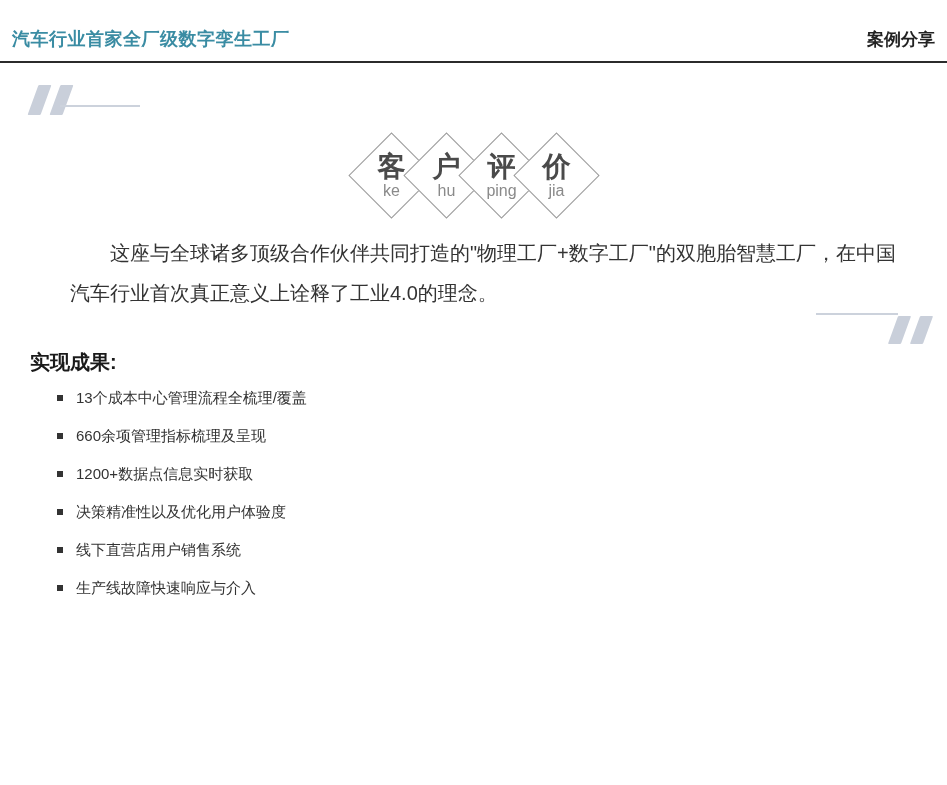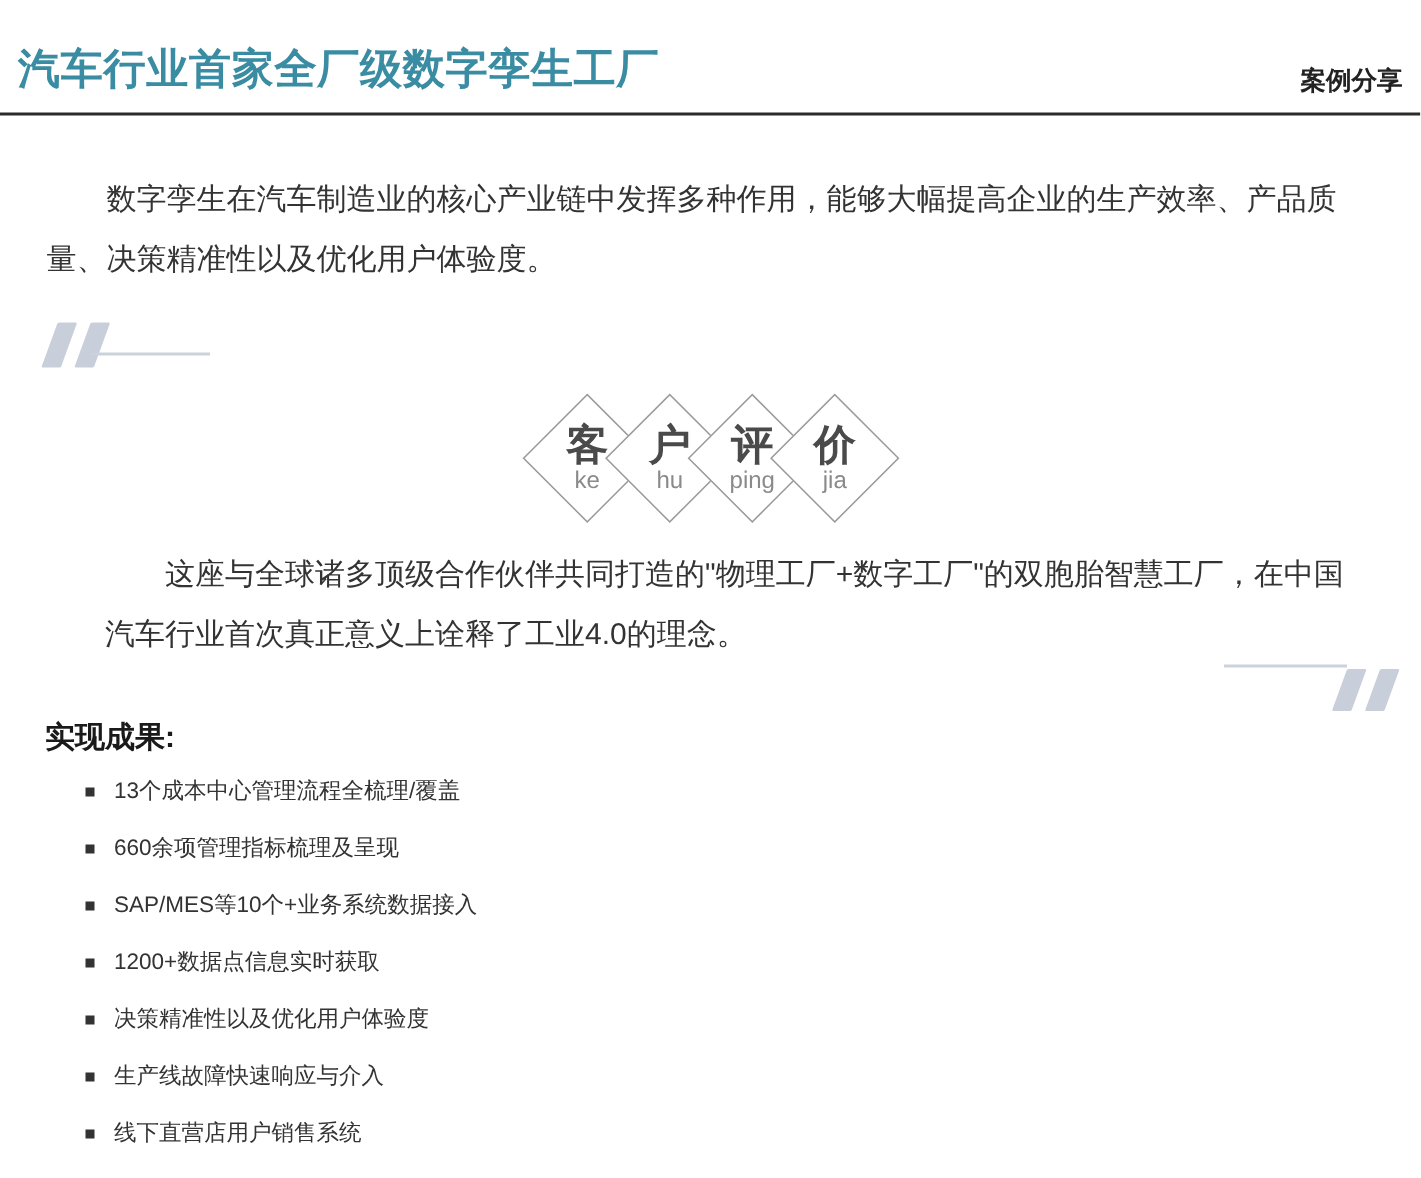--- a/index.html
+++ b/index.html
@@ -29,21 +29,21 @@
 
   
   .header{
     display:flex;
     justify-content:space-between;
     align-items:flex-end;
     padding:27px 12px 10px 12px;
     border-bottom:2px solid var(--rule-color);
   }
   .page-title{
-    font-size:28px;
+    font-size:18px;
     font-weight:bold;
     color:var(--title-color);
     letter-spacing:0.5px;
   }
   .header-badge{
     font-size:17px;
     font-weight:bold;
     color:#222222;
   }
 
@@ -184,21 +184,20 @@
 </head>
 <body>
 
 <div class="page">
 
   <div class="header">
     <div class="page-title">汽车行业首家全厂级数字孪生工厂</div>
     <div class="header-badge">案例分享</div>
   </div>
 
-  <p class="intro">数字孪生在汽车制造业的核心产业链中发挥多种作用，能够大幅提高企业的生产效率、产品质量、决策精准性以及优化用户体验度。</p>
 
   <div class="quote-open">
     <span class="bar b1"></span>
     <span class="bar b2"></span>
     <span class="hline"></span>
   </div>
 
   <div class="diamond-row">
     <div class="diamond">
       <div class="diamond-inner">
@@ -232,20 +231,19 @@
     <span class="hline"></span>
     <span class="bar b1"></span>
     <span class="bar b2"></span>
   </div>
 
   <h3 class="results-heading">实现成果:</h3>
 
   <ul class="results-list">
     <li>13个成本中心管理流程全梳理/覆盖</li>
     <li>660余项管理指标梳理及呈现</li>
-    <li>SAP/MES等10个+业务系统数据接入</li>
     <li>1200+数据点信息实时获取</li>
     <li>决策精准性以及优化用户体验度</li>
+    <li>线下直营店用户销售系统</li>
     <li>生产线故障快速响应与介入</li>
-    <li>线下直营店用户销售系统</li>
   </ul>
 
 </div>
 
 </body></html>

